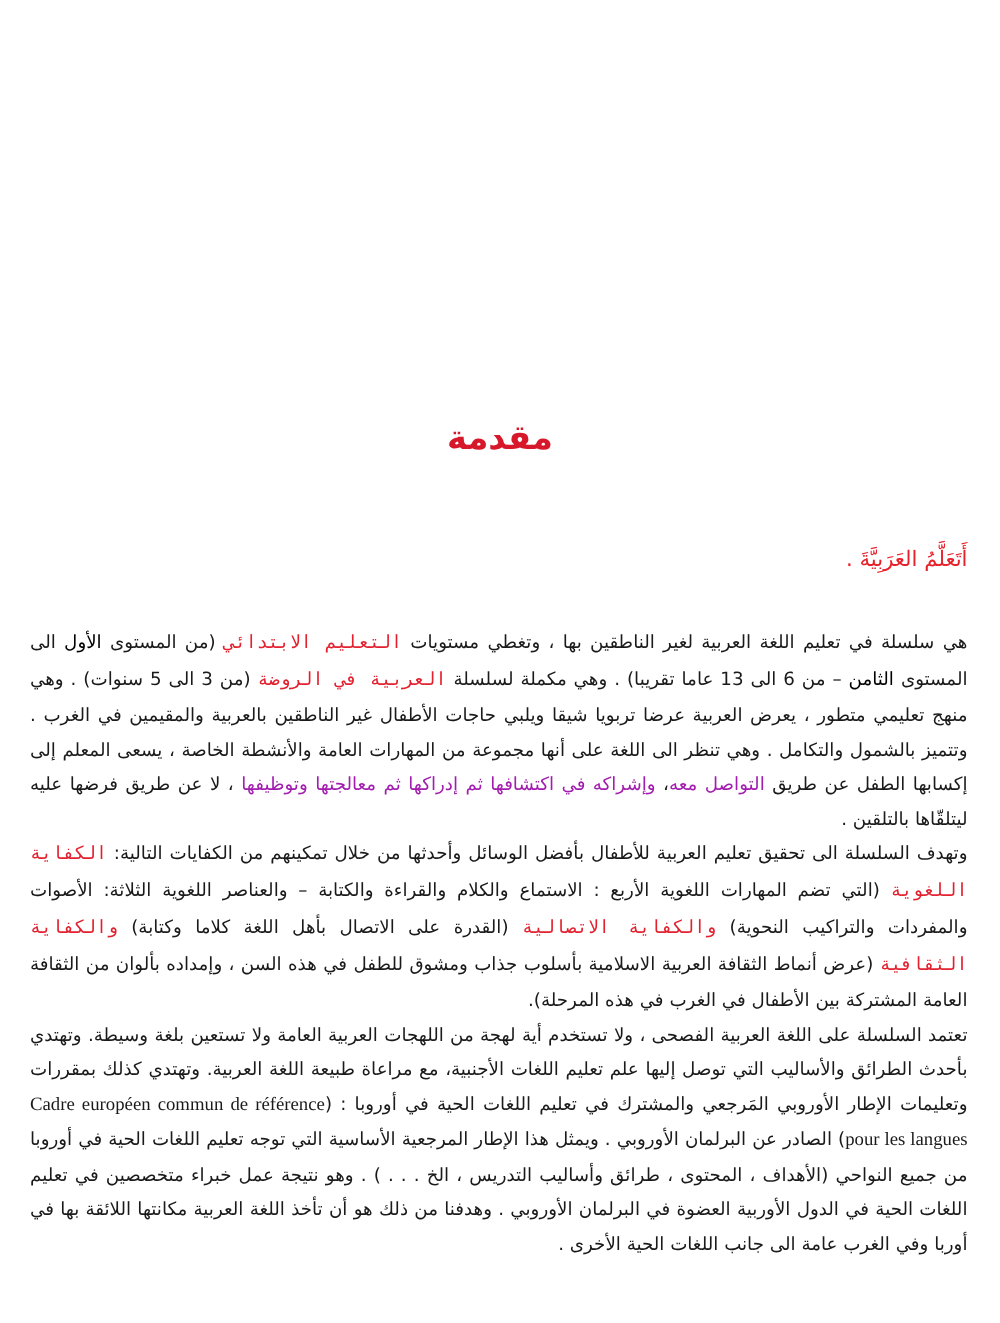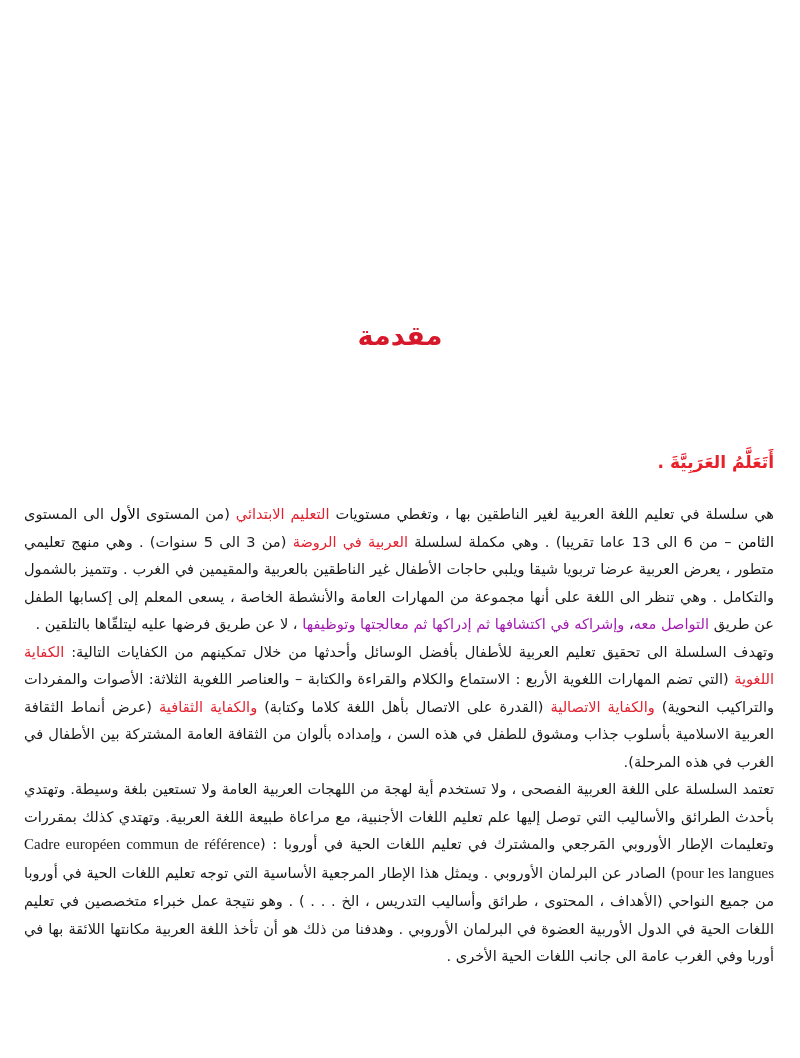--- a/index.html
+++ b/index.html
@@ -1,25 +1,25 @@
 <!DOCTYPE html>
 <html><head>
 <meta charset="utf-8">
 <style>
   html, body { margin: 0; padding: 0; background: #ffffff; }
   body { width: 800px; height: 1058px; position: relative; overflow: hidden;
          font-family: "DejaVu Sans", sans-serif; color: #1a1a1a; }
-  .title { position: absolute; top: 320px; left: 0; width: 800px; text-align: center;
+  .title { position: absolute; top: 335px; left: 0; width: 800px; text-align: center;
            font-size: 27px; font-weight: bold; color: #d7182a; direction: rtl; }
-  .subtitle { position: absolute; top: 452px; right: 26px; font-size: 17px; color: #e8202a;
-              direction: rtl; font-weight: bold; }
+  .subtitle { position: absolute; top: 438px; right: 26px; font-size: 17px; color: #e8202a;
+              direction: rtl; font-weight: normal; }
   .body-text { position: absolute; top: 500px; left: 24px; right: 26px; direction: rtl;
                text-align: justify; font-size: 14.6px; line-height: 27.5px; }
   .body-text p { margin: 0; }
-  .red { color: #e3202e; }
+  .red { color: #e3202e; font-family: Liberation Mono, monospace; }
   .green { color: #000000; }
   .teal { color: #a21caf; }
   .latin { font-family: "Liberation Serif", serif; font-size: 15px; direction: ltr; unicode-bidi: embed; }
 </style>
 </head>
 <body>
 
 <div class="title">مقدمة</div>
 <div class="subtitle">أَتَعَلَّمُ العَرَبِيَّةَ .</div>
 

